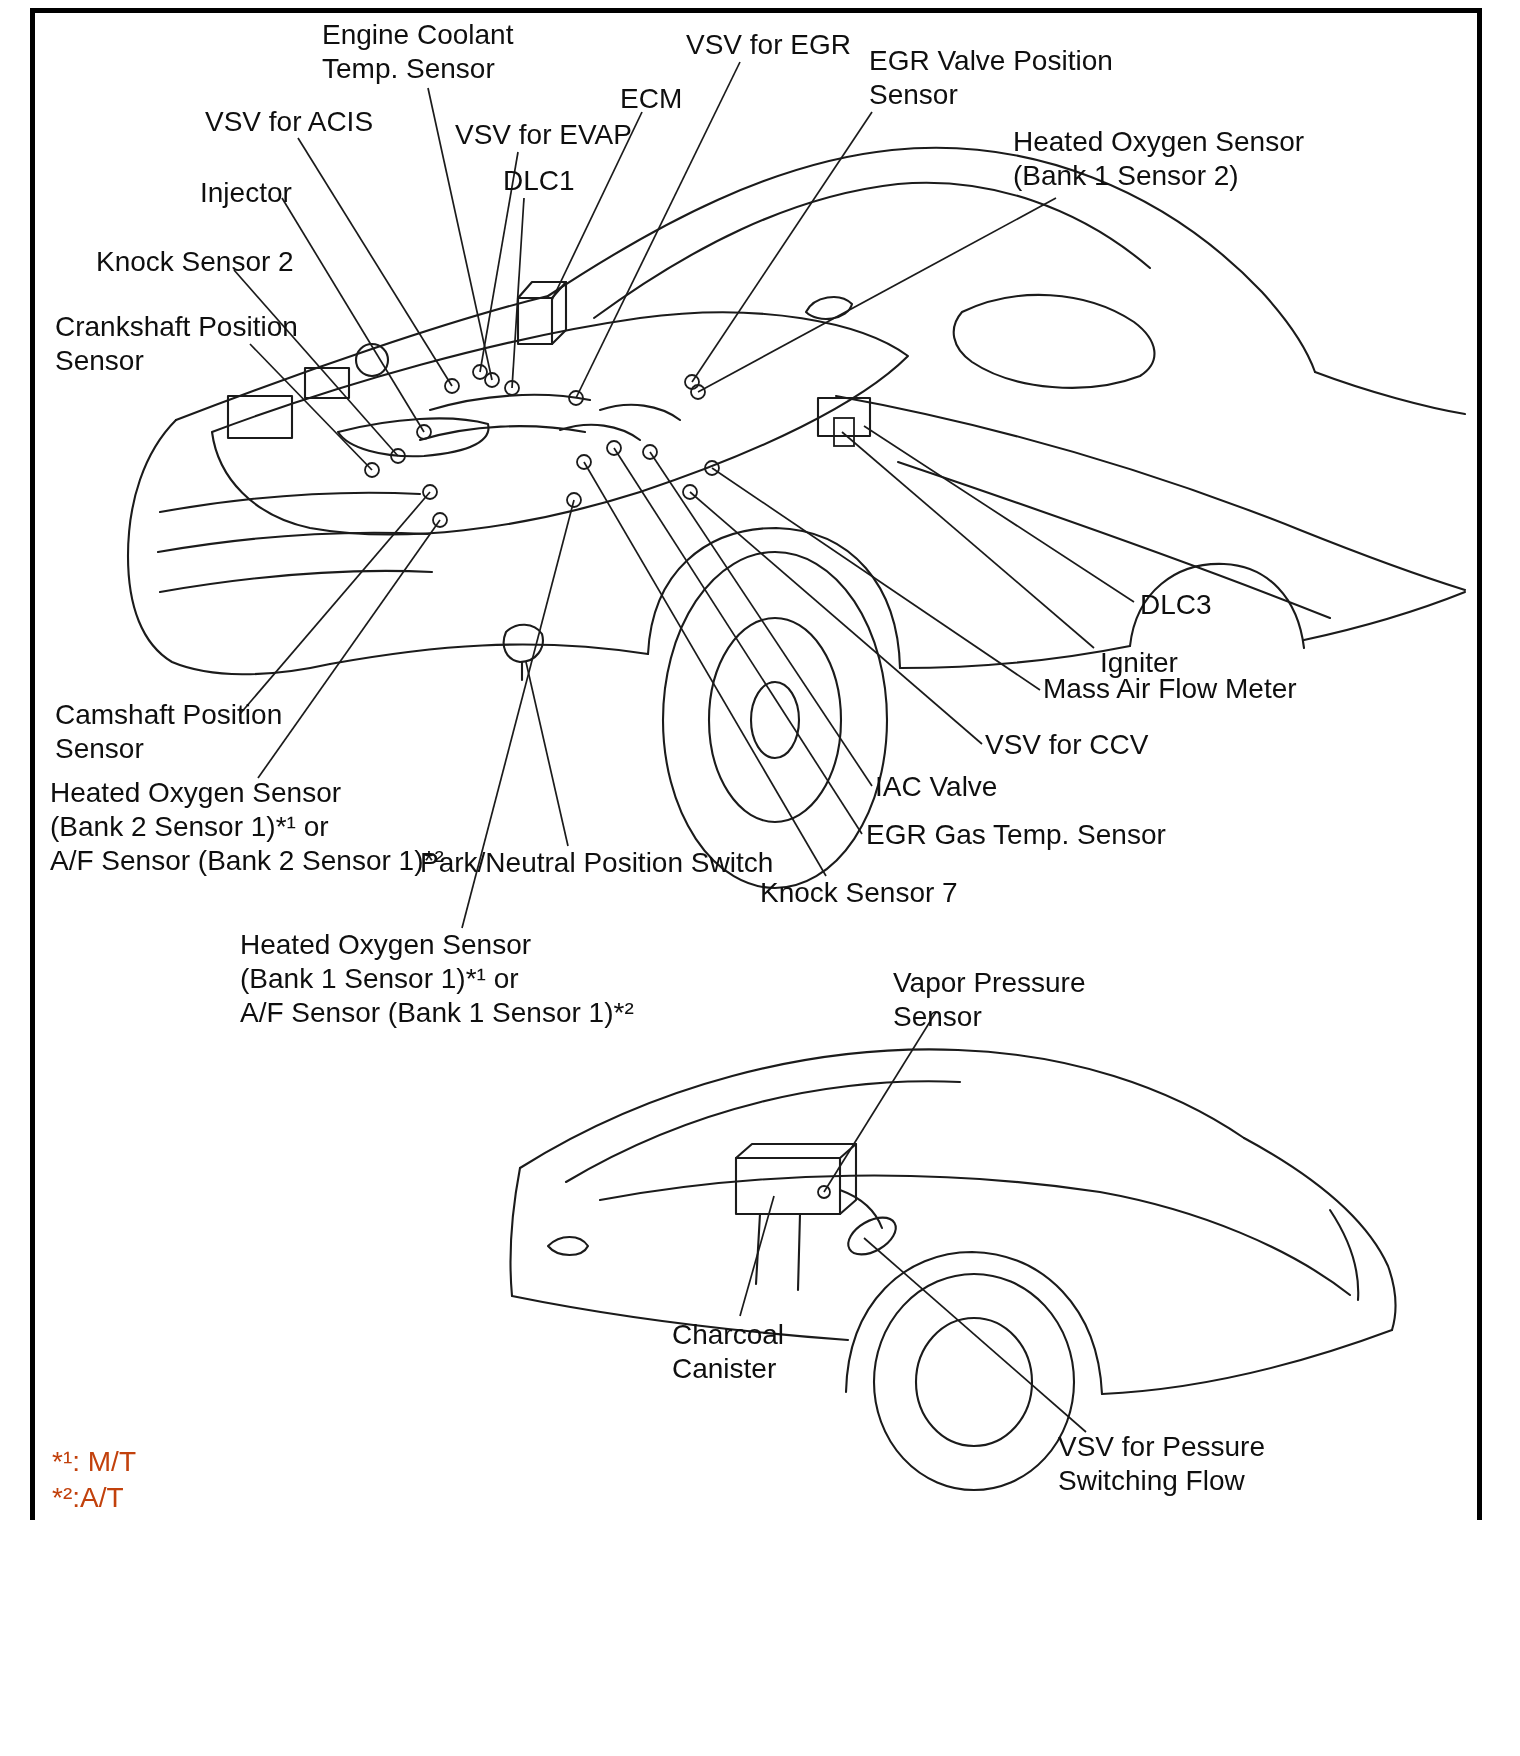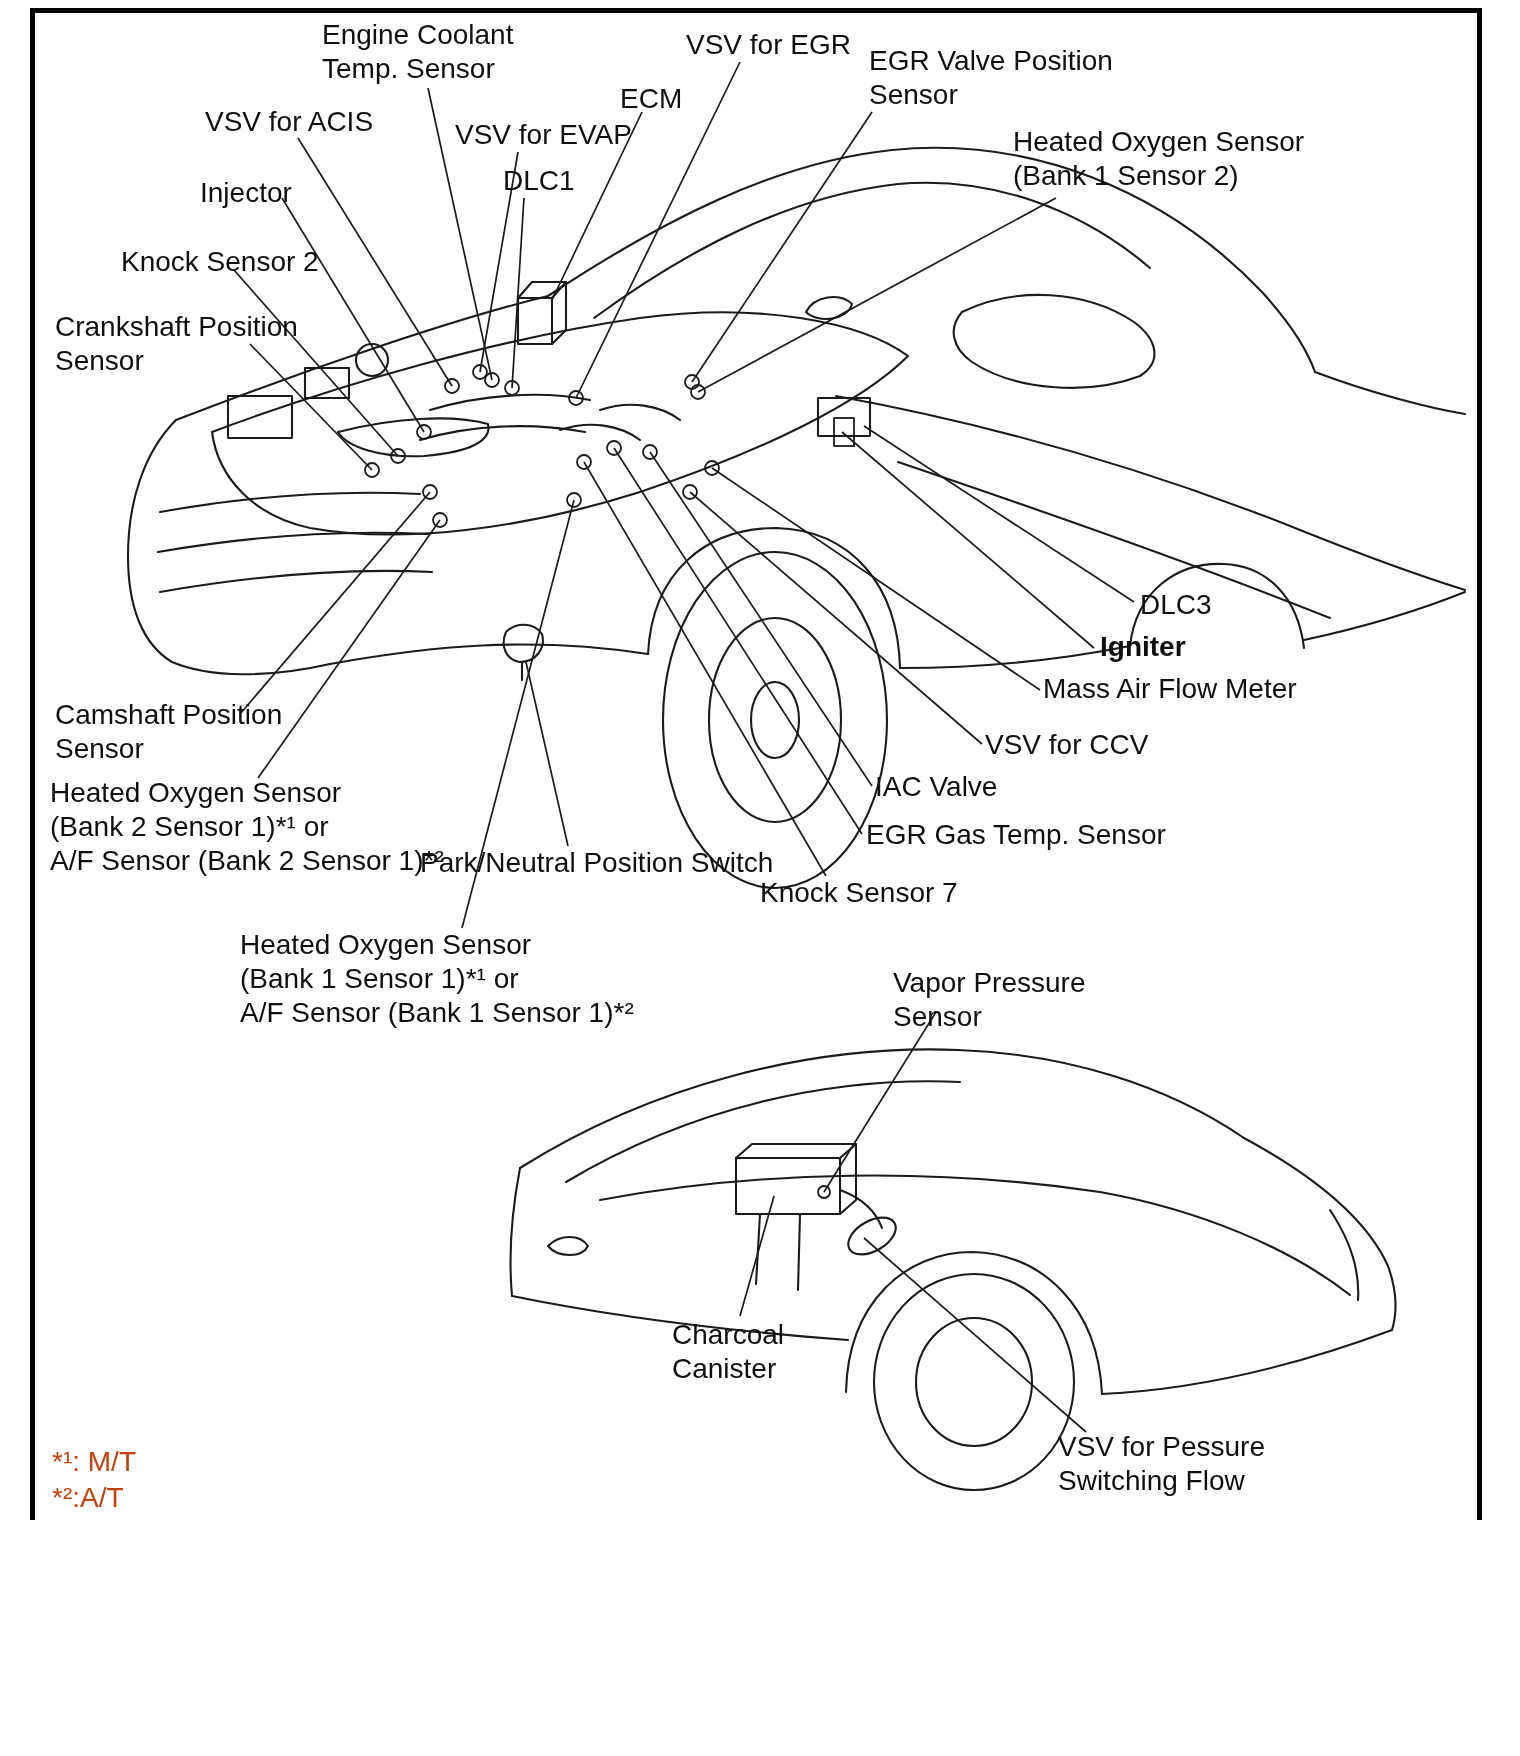--- a/index.html
+++ b/index.html
@@ -197,25 +197,25 @@
   <div class="label" style="left:686px;  top:28px;">VSV for EGR</div>
   <div class="label" style="left:845px;  top:44px;margin-left:24px;">EGR Valve Position
 Sensor</div>
   <div class="label" style="left:620px;  top:82px;">ECM</div>
   <div class="label" style="left:205px;  top:105px;">VSV for ACIS</div>
   <div class="label" style="left:455px;  top:118px;">VSV for EVAP</div>
   <div class="label" style="left:1013px; top:125px;">Heated Oxygen Sensor
 (Bank 1 Sensor 2)</div>
   <div class="label" style="left:503px;  top:164px;">DLC1</div>
   <div class="label" style="left:200px;  top:176px;">Injector</div>
-  <div class="label" style="left:96px;   top:245px;margin-left:25px;">Knock Sensor 2</div>
+  <div class="label" style="left:96px;   top:245px;">Knock Sensor 2</div>
   <div class="label" style="left:55px;   top:310px;">Crankshaft Position
 Sensor</div>
   <div class="label" style="left:1140px; top:588px;">DLC3</div>
-  <div class="label" style="left:1100px; top:630px;font-weight:bold;">Igniter</div>
+  <div class="label" style="left:1100px; top:646px;">Igniter</div>
   <div class="label" style="left:1043px; top:672px;">Mass Air Flow Meter</div>
   <div class="label" style="left:985px;  top:728px;">VSV for CCV</div>
   <div class="label" style="left:875px;  top:770px;">IAC Valve</div>
   <div class="label" style="left:866px;  top:818px;">EGR Gas Temp. Sensor</div>
   <div class="label" style="left:760px;  top:876px;">Knock Sensor 7</div>
   <div class="label" style="left:420px;  top:846px;">Park/Neutral Position Switch</div>
   <div class="label" style="left:55px;   top:698px;">Camshaft Position
 Sensor</div>
   <div class="label" style="left:50px;   top:776px;">Heated Oxygen Sensor
 (Bank 2 Sensor 1)*¹ or

